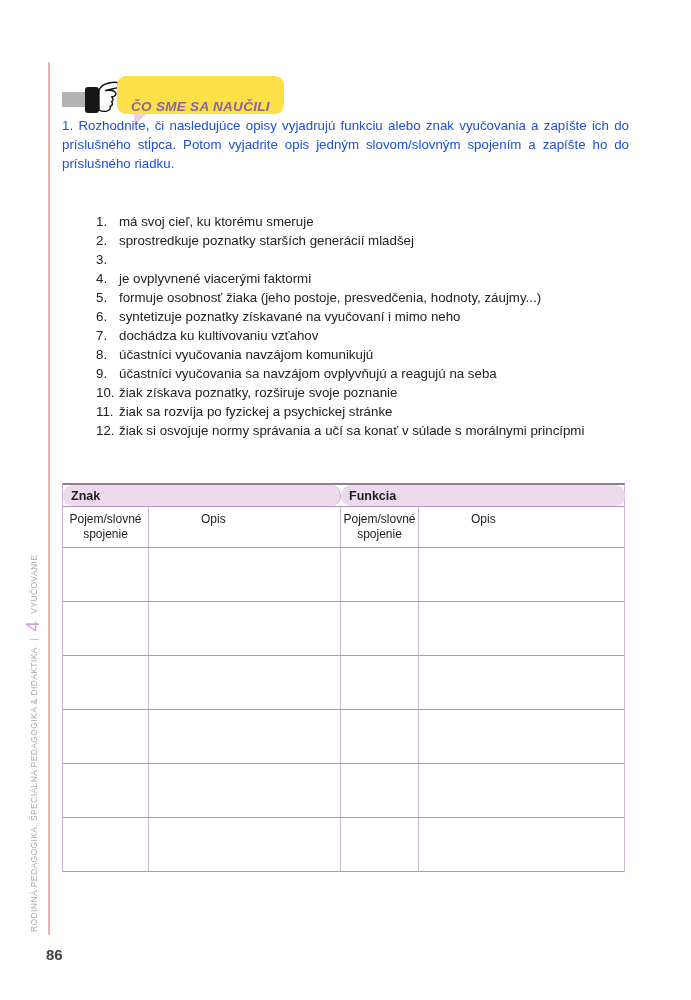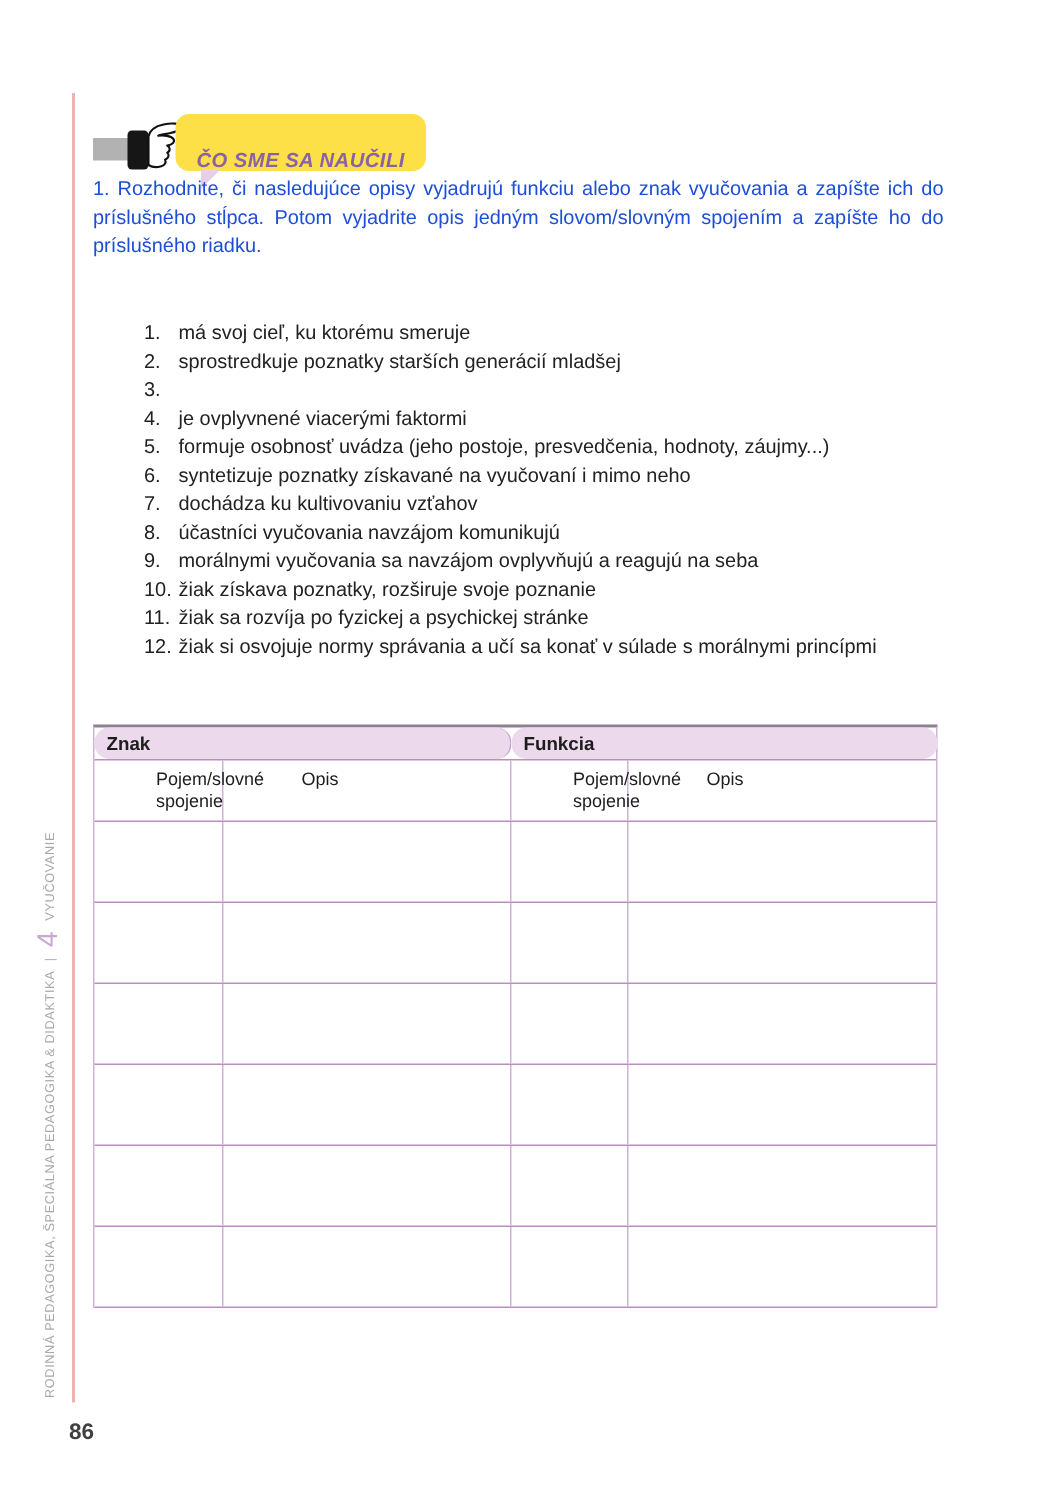--- a/index.html
+++ b/index.html
@@ -89,21 +89,21 @@
     background:#ecd9ec;
     font-weight:bold;font-size:12.5px;
     padding:4px 8px 3px 8px;
     box-sizing:border-box;
     border-radius:10px;
   }
   .th-group:first-child{border-right:1px solid #c9a6cf;}
   .tcell{box-sizing:border-box;min-height:53px;}
   .trow-sub .tcell{min-height:40px;}
   .tcell.c0,.tcell.c1,.tcell.c2{border-right:1px solid #cfb3d6;}
-  .sub-concept{text-align:center;padding:5px 2px 0 2px;line-height:15px;margin-left:39px;}
+  .sub-concept{text-align:center;padding:5px 2px 0 2px;line-height:15px;}
   .sub-opis{padding:5px 8px 0 8px;margin-left:44px;}
   
   .pagenum{
     position:absolute;left:46px;top:946px;
     font-size:15px;font-weight:bold;color:#404040;
   }
 </style>
 </head>
 <body>
 
@@ -141,37 +141,37 @@
       </li>
     <li>
         <span class="n">3.</span>
       </li>
     <li>
         <span class="n">4.</span>
         <span>je ovplyvnené viacerými faktormi</span>
       </li>
     <li>
         <span class="n">5.</span>
-        <span>formuje osobnosť uvádza (jeho postoje, presvedčenia, hodnoty, záujmy...)</span>
+        <span>formuje osobnosť žiaka (jeho postoje, presvedčenia, hodnoty, záujmy...)</span>
       </li>
     <li>
         <span class="n">6.</span>
         <span>syntetizuje poznatky získavané na vyučovaní i mimo neho</span>
       </li>
     <li>
         <span class="n">7.</span>
         <span>dochádza ku kultivovaniu vzťahov</span>
       </li>
     <li>
         <span class="n">8.</span>
         <span>účastníci vyučovania navzájom komunikujú</span>
       </li>
     <li>
         <span class="n">9.</span>
-        <span>morálnymi vyučovania sa navzájom ovplyvňujú a reagujú na seba</span>
+        <span>účastníci vyučovania sa navzájom ovplyvňujú a reagujú na seba</span>
       </li>
     <li>
         <span class="n">10.</span>
         <span>žiak získava poznatky, rozširuje svoje poznanie</span>
       </li>
     <li>
         <span class="n">11.</span>
         <span>žiak sa rozvíja po fyzickej a psychickej stránke</span>
       </li>
     <li>

